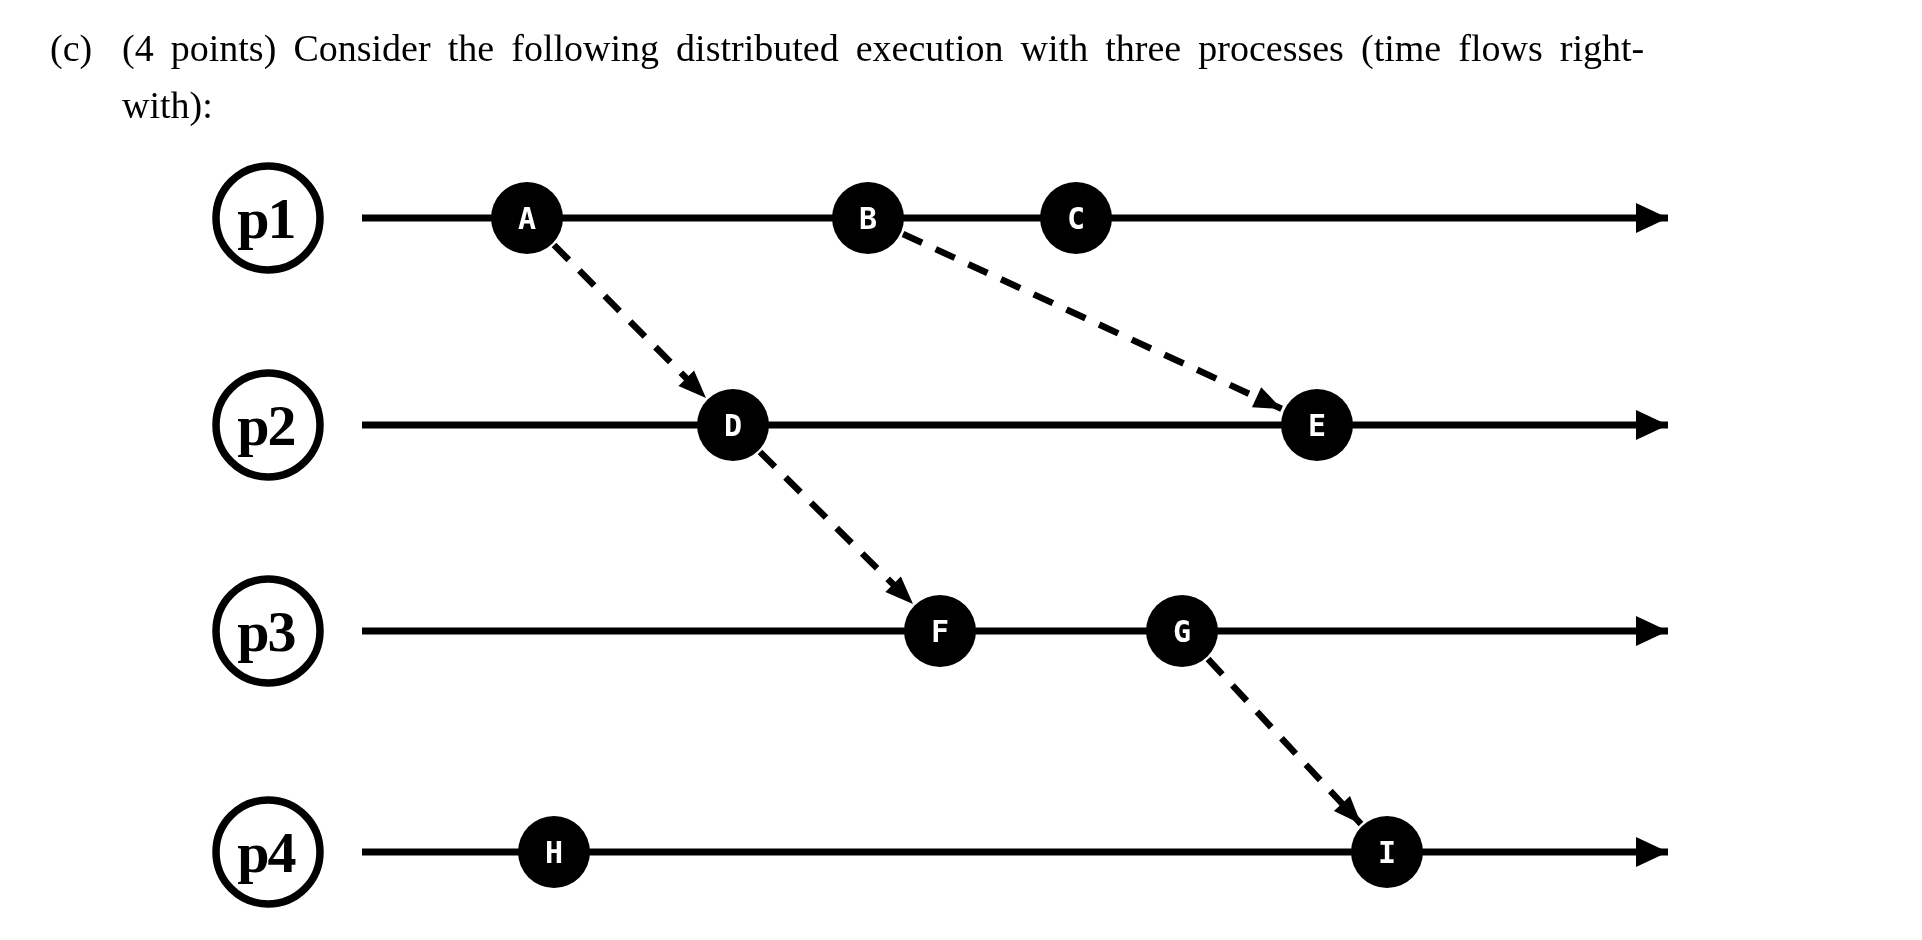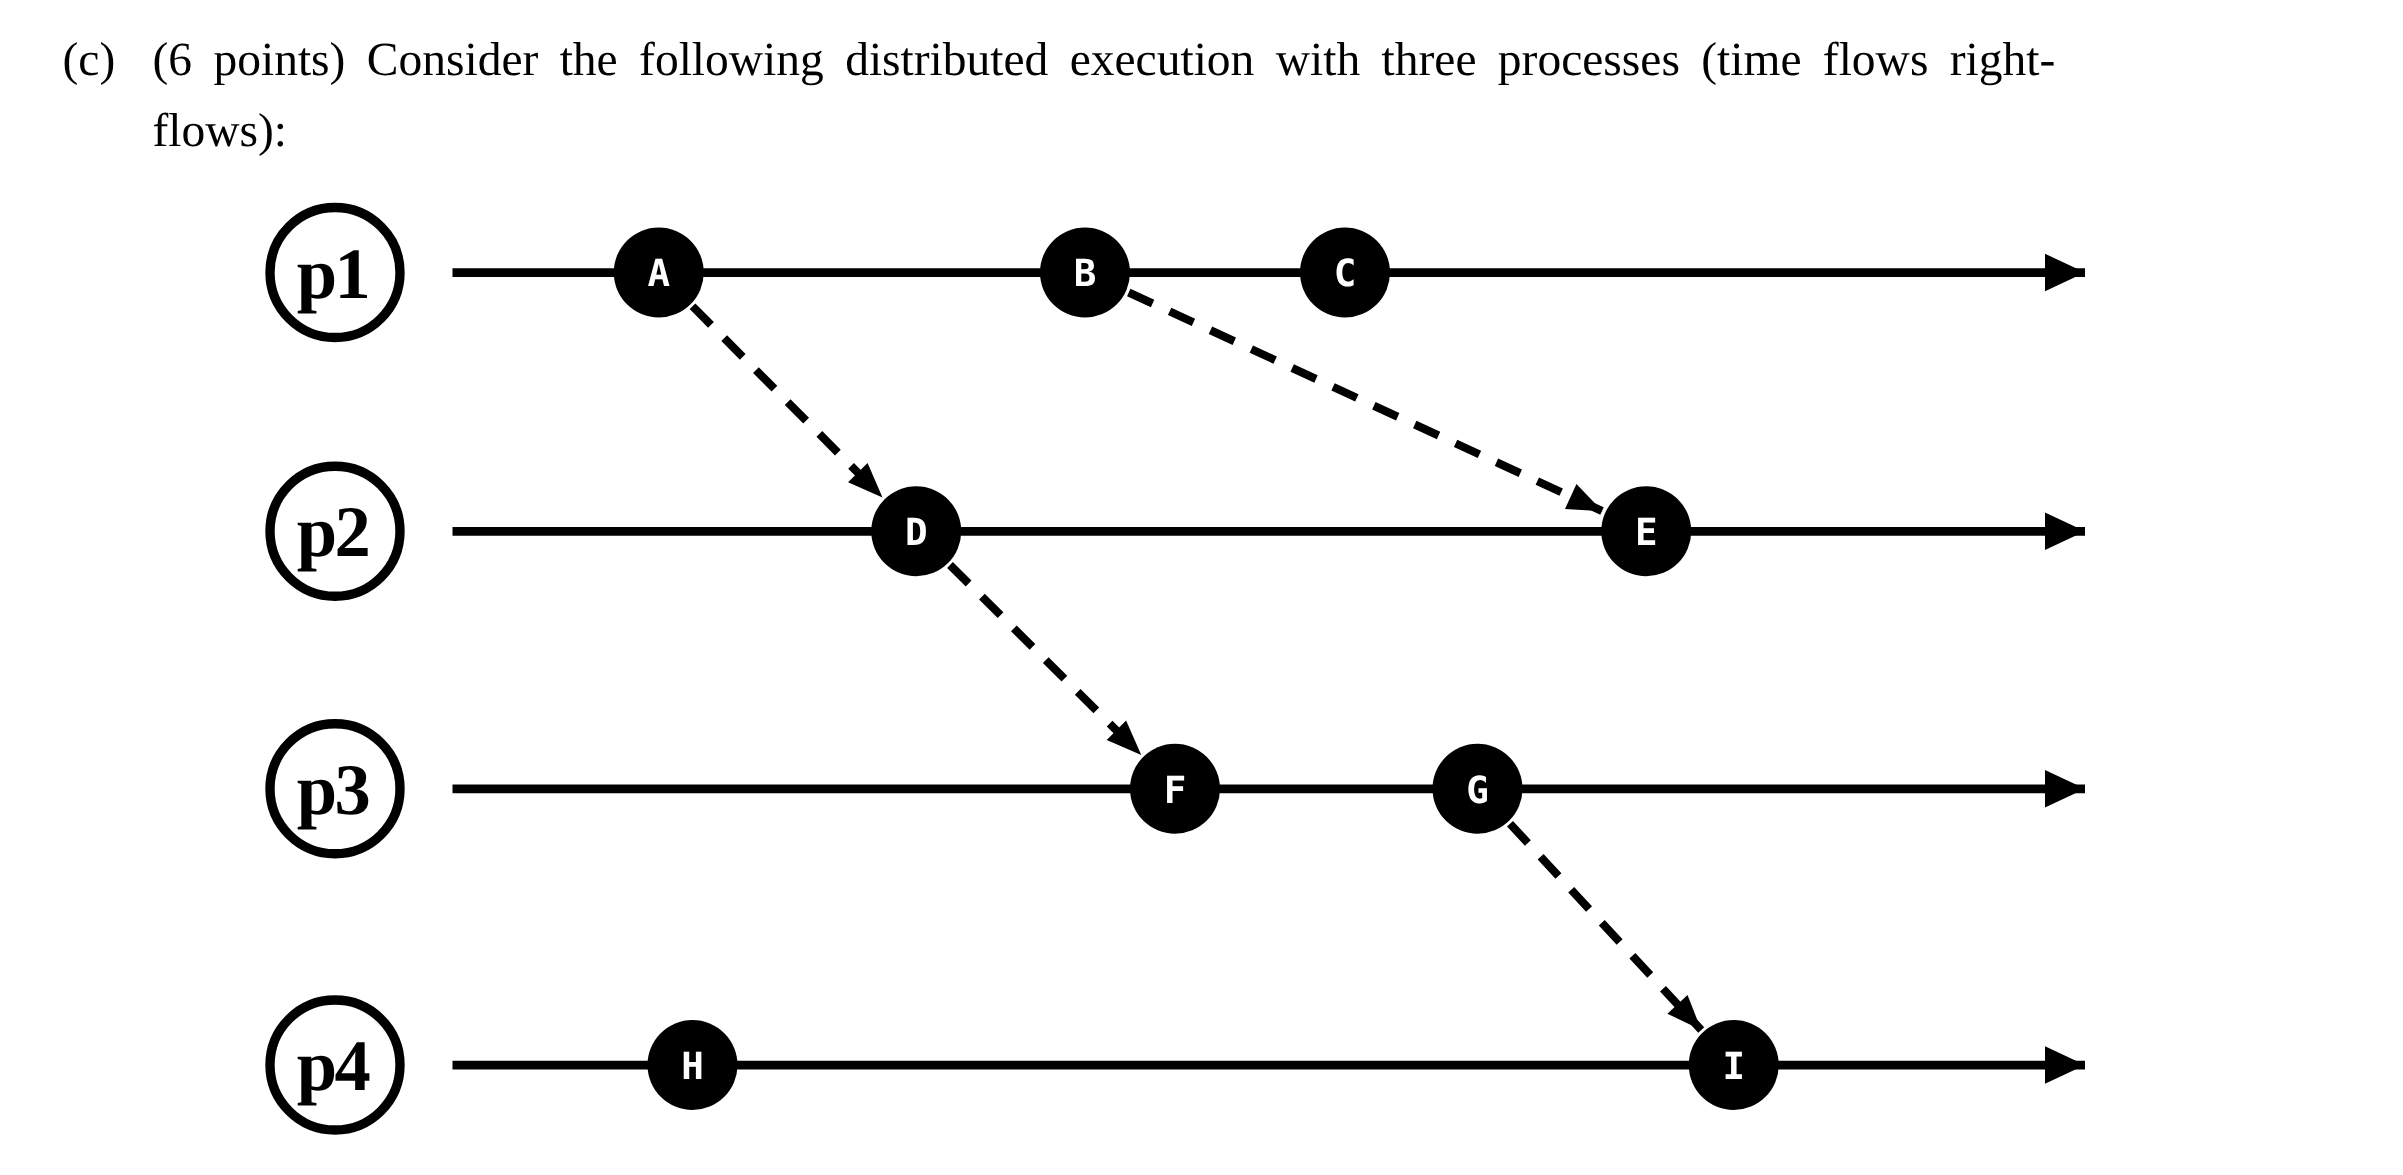--- a/index.html
+++ b/index.html
@@ -82,22 +82,22 @@
   }
 </style>
 </head>
 <body>
 
 <div class="page">
 
   <div class="prompt">
     <span class="marker">(c)</span>
     <span class="body">
-      <span>(6 points) Consider the following distributed execution with three processes (time flows right-</span><br>
-      <span>flows):</span>
+      <span>(4 points) Consider the following distributed execution with three processes (time flows right-</span><br>
+      <span>with):</span>
     </span>
   </div>
 
   <svg class="diagram" viewBox="0 0 1922 940">
     <defs>
       <marker id="mArrow" viewBox="0 0 34 36" refX="33" refY="18" markerWidth="34" markerHeight="36" markerUnits="userSpaceOnUse" orient="auto">
         <path d="M1,3 L33,18 L1,33 Z" class="arrowhead"></path>
       </marker>
       <marker id="mMsg" viewBox="0 0 30 26" refX="29" refY="13" markerWidth="30" markerHeight="26" markerUnits="userSpaceOnUse" orient="auto">
         <path d="M1,2 L29,13 L1,24 Z" class="arrowhead"></path>

